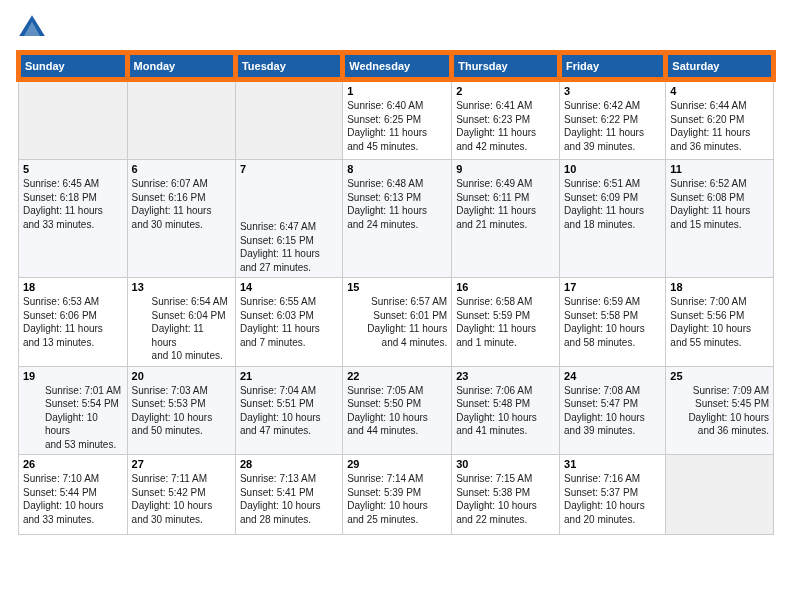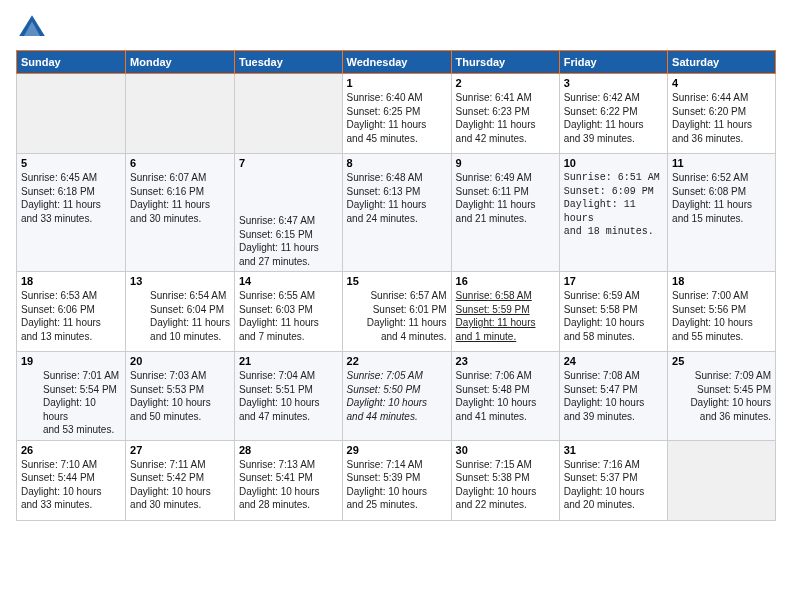--- a/index.html
+++ b/index.html
@@ -52,21 +52,21 @@
       width: 100%;
       border-collapse: collapse;
       font-size: 10px;
     }
     thead tr th {
       background-color: #1a5fa8;
       color: #fff;
       padding: 5px 4px;
       font-size: 11px;
       font-weight: bold;
-      border: 1px solid #f97316;
+      border: 5px solid #f97316;
       text-align: left;
     }
     tbody tr td {
       border: 1px solid #ccc;
       vertical-align: top;
       padding: 3px 4px;
       width: 113px;
       height: 80px;
       background: #fff;
     }
@@ -186,21 +186,21 @@
           </td>
           <td>
             <span class="day-num">9</span>
             <div class="day-info" style="white-space: pre-line;">Sunrise: 6:49 AM
 Sunset: 6:11 PM
 Daylight: 11 hours
 and 21 minutes.</div>
           </td>
           <td>
             <span class="day-num">10</span>
-            <div class="day-info" style="white-space: pre-line; font-family: Liberation Mono, monospace;">Sunrise: 6:51 AM
+            <div class="day-info" style="white-space: pre-line;">Sunrise: 6:51 AM
 Sunset: 6:09 PM
 Daylight: 11 hours
 and 18 minutes.</div>
           </td>
           <td>
             <span class="day-num">11</span>
             <div class="day-info" style="white-space: pre-line;">Sunrise: 6:52 AM
 Sunset: 6:08 PM
 Daylight: 11 hours
 and 15 minutes.</div>
@@ -230,21 +230,21 @@
           </td>
           <td>
             <span class="day-num">15</span>
             <div class="day-info" style="white-space: pre-line; text-align: right;">Sunrise: 6:57 AM
 Sunset: 6:01 PM
 Daylight: 11 hours
 and 4 minutes.</div>
           </td>
           <td>
             <span class="day-num">16</span>
-            <div class="day-info" style="white-space: pre-line; text-decoration: underline;">Sunrise: 6:58 AM
+            <div class="day-info" style="white-space: pre-line;">Sunrise: 6:58 AM
 Sunset: 5:59 PM
 Daylight: 11 hours
 and 1 minute.</div>
           </td>
           <td>
             <span class="day-num">17</span>
             <div class="day-info" style="white-space: pre-line;">Sunrise: 6:59 AM
 Sunset: 5:58 PM
 Daylight: 10 hours
 and 58 minutes.</div>
@@ -274,21 +274,21 @@
           </td>
           <td>
             <span class="day-num">21</span>
             <div class="day-info" style="white-space: pre-line;">Sunrise: 7:04 AM
 Sunset: 5:51 PM
 Daylight: 10 hours
 and 47 minutes.</div>
           </td>
           <td>
             <span class="day-num">22</span>
-            <div class="day-info" style="white-space: pre-line; font-style: italic;">Sunrise: 7:05 AM
+            <div class="day-info" style="white-space: pre-line;">Sunrise: 7:05 AM
 Sunset: 5:50 PM
 Daylight: 10 hours
 and 44 minutes.</div>
           </td>
           <td>
             <span class="day-num">23</span>
             <div class="day-info" style="white-space: pre-line;">Sunrise: 7:06 AM
 Sunset: 5:48 PM
 Daylight: 10 hours
 and 41 minutes.</div>

